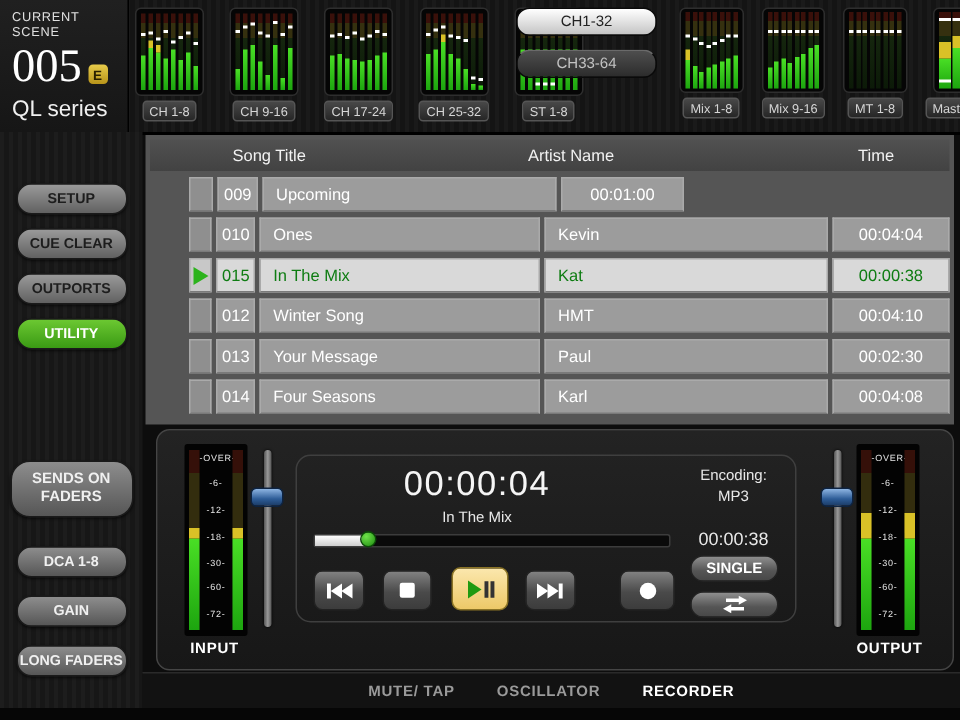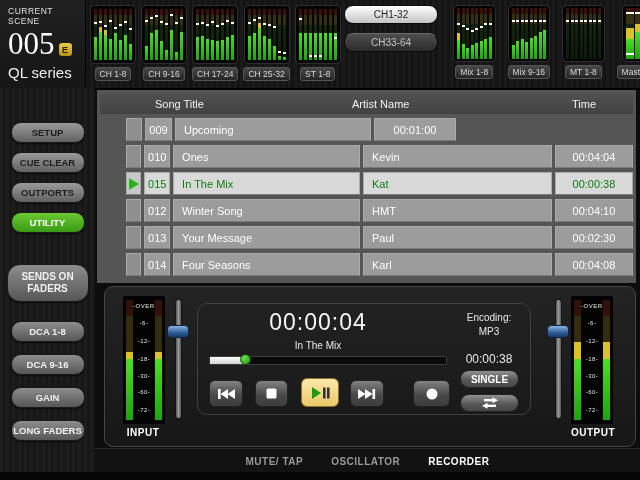--- a/index.html
+++ b/index.html
@@ -29,39 +29,39 @@
   .mgroup.sm .mbox{gap:1.5px;padding:2px 3px;}
   .mbar{position:relative;height:100%;width:3px;
     background:linear-gradient(180deg,#3a100a 0%,#3a100a 12%,#35300f 12%,#35300f 32%,#15260e 32%,#0c1a08 100%);}
   .mgroup.master .mbar{width:8px;}
   .mfill{position:absolute;left:0;width:100%;bottom:0;}
   .mfill.green{background:linear-gradient(#49df25,#1da50f);}
   .mfill.yellow{background:#d9c127;}
   .mpeak{position:absolute;left:0;width:100%;height:2px;background:#fff;}
   .mlabel{margin-top:3px;font-size:8.5px;color:#d6d6d6;background:linear-gradient(#484848,#262626);
     border:1px solid #555;border-radius:3px;padding:1px 4px;white-space:nowrap;}
-  #meters-left{position:absolute;left:90px;top:5px;display:flex;gap:5px;}
+  #meters-left{position:absolute;left:90px;top:5px;display:flex;gap:17px;}
   #meters-right{position:absolute;left:453px;top:5px;display:flex;gap:12px;}
   #bank-buttons{position:absolute;left:344px;top:5px;width:94px;}
   .bank-btn{width:94px;height:19px;border-radius:9px;display:flex;align-items:center;justify-content:center;
     font-size:10px;margin-bottom:9px;box-sizing:border-box;border:1px solid #0a0a0a;}
   .bank-btn.on{background:linear-gradient(#ffffff,#c4c4c4);color:#222;}
   .bank-btn.off{background:linear-gradient(#4e4e4e,#2c2c2c);color:#c2c2c2;border-top-color:#6a6a6a;}
 
   
   #sidebar{position:absolute;left:0;top:88px;width:95px;height:392px;
     background:repeating-linear-gradient(90deg,#1d1d1d 0 3px,#171717 3px 6px);}
   .side-btn{width:72px;height:19px;margin:0 auto 9px auto;border-radius:10px;
     display:flex;align-items:center;justify-content:center;text-align:center;
     font-size:9.5px;font-weight:bold;color:#f0f0f0;
     background:linear-gradient(#8d8d8d,#565656);border:1px solid #1a1a1a;
     box-shadow:0 1px 2px rgba(0,0,0,.6);}
   .side-btn.dk{color:#1d1d1d;background:linear-gradient(#9a9a9a,#616161);}
   .side-btn.green{background:linear-gradient(#6cc832,#3a9a14);color:#fff;}
-  .side-btn.tall{width:80px;height:36px;border-radius:13px;line-height:1.25;font-size:10px;}
+  .side-btn.tall{width:80px;height:36px;border-radius:13px;line-height:1.25;font-size:10px;margin-top:43px;}
   #side-top{padding-top:34px;}
   #side-bottom{padding-top:22px;}
   #side-bottom .side-btn{margin-bottom:12px;}
   #side-bottom .side-btn.tall{margin-bottom:19px;}
 
   
   #table-wrap{position:absolute;left:97px;top:90px;width:539px;height:193px;
     background:#555555;padding:3px 3px 0 3px;box-sizing:border-box;}
   #table-header{height:21px;background:linear-gradient(#515151,#424242);display:flex;align-items:center;
     color:#f2f2f2;font-size:11px;}
@@ -466,21 +466,20 @@
 <div id="sidebar">
   <div id="side-top">
       <div class="side-btn dk">SETUP</div>
       <div class="side-btn dk">CUE CLEAR</div>
       <div class="side-btn dk">OUTPORTS</div>
       <div class="side-btn green">UTILITY</div>
     </div>
   <div id="side-bottom">
       <div class="side-btn tall">SENDS ON FADERS</div>
       <div class="side-btn">DCA 1-8</div>
-      <div class="side-btn">DCA 9-16</div>
       <div class="side-btn">GAIN</div>
       <div class="side-btn">LONG FADERS</div>
     </div>
 </div>
 
 <div id="table-wrap">
   <div id="table-header">
     <span id="col-title">Song Title</span>
     <span id="col-artist">Artist Name</span>
     <span id="col-time">Time</span>

